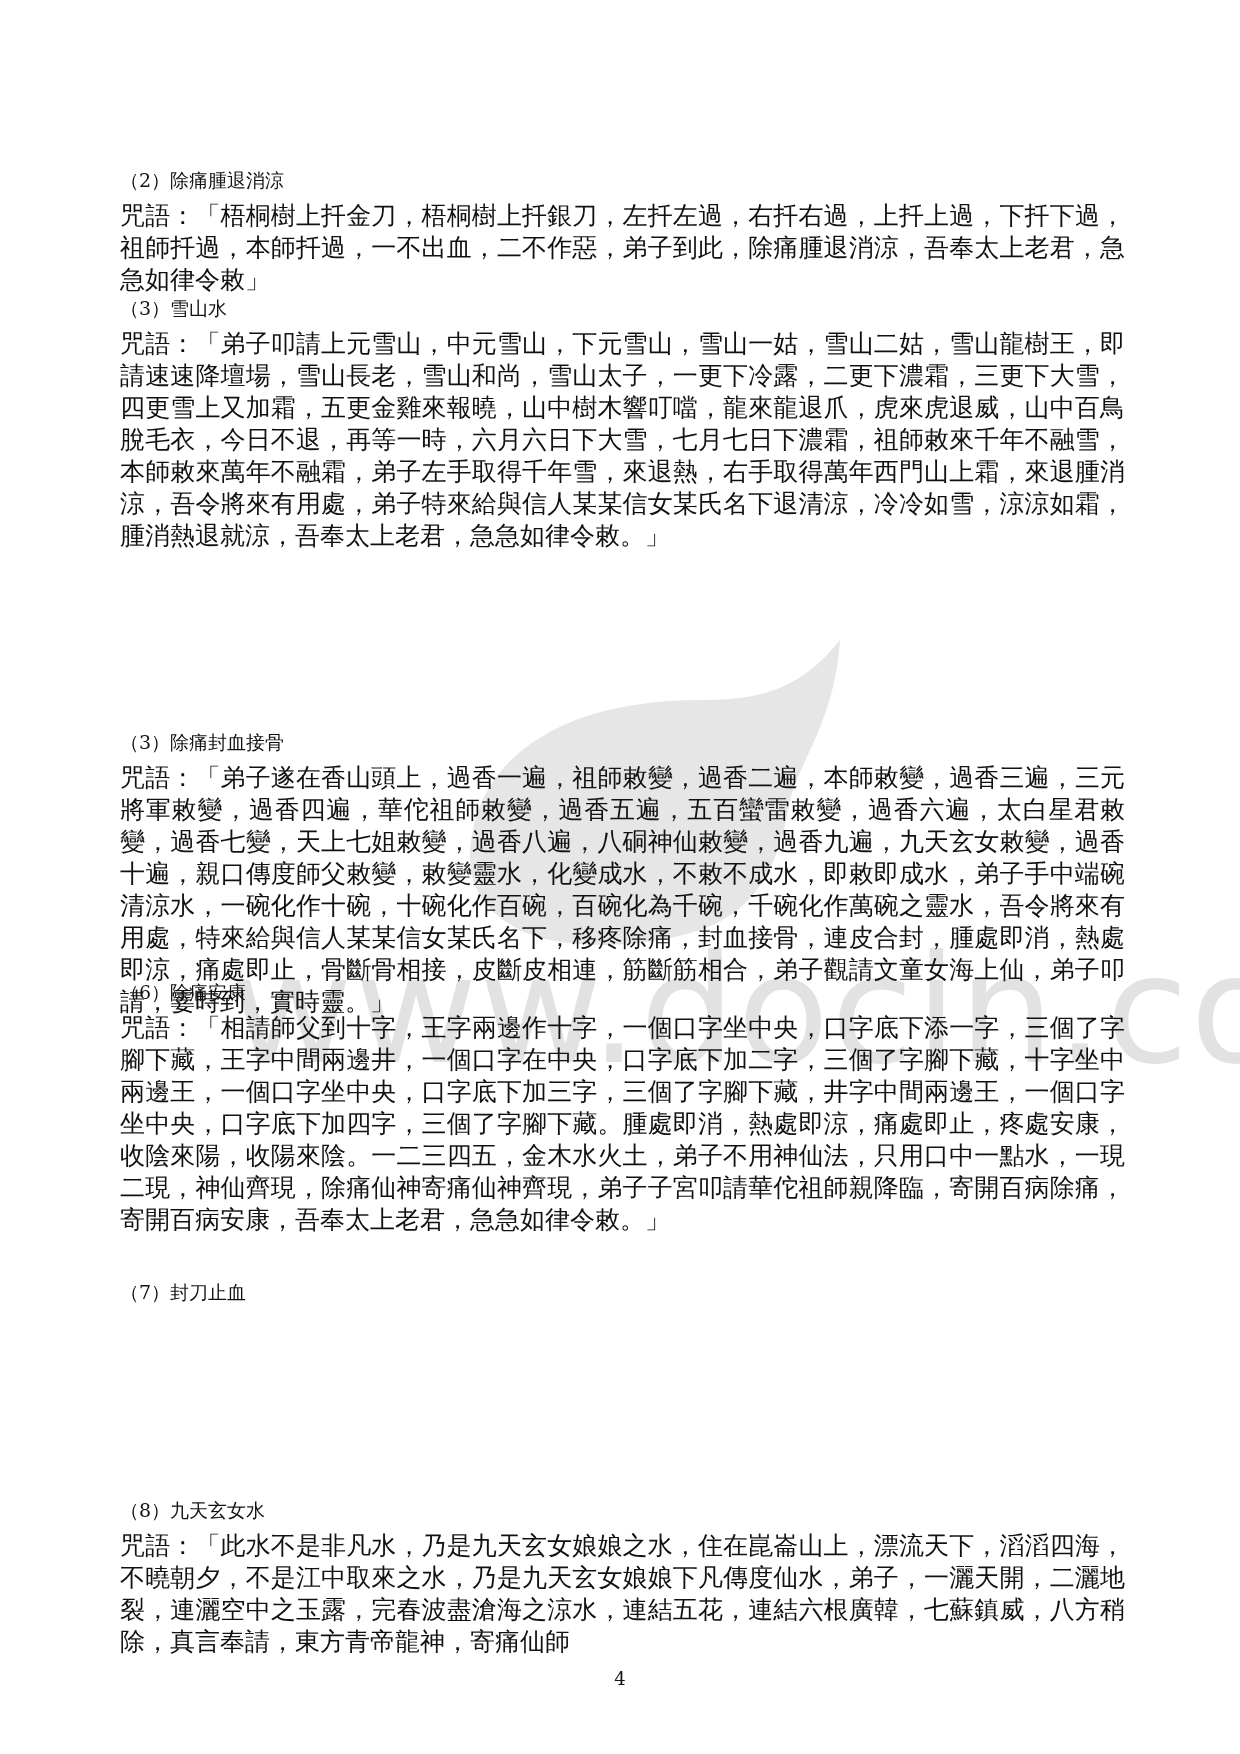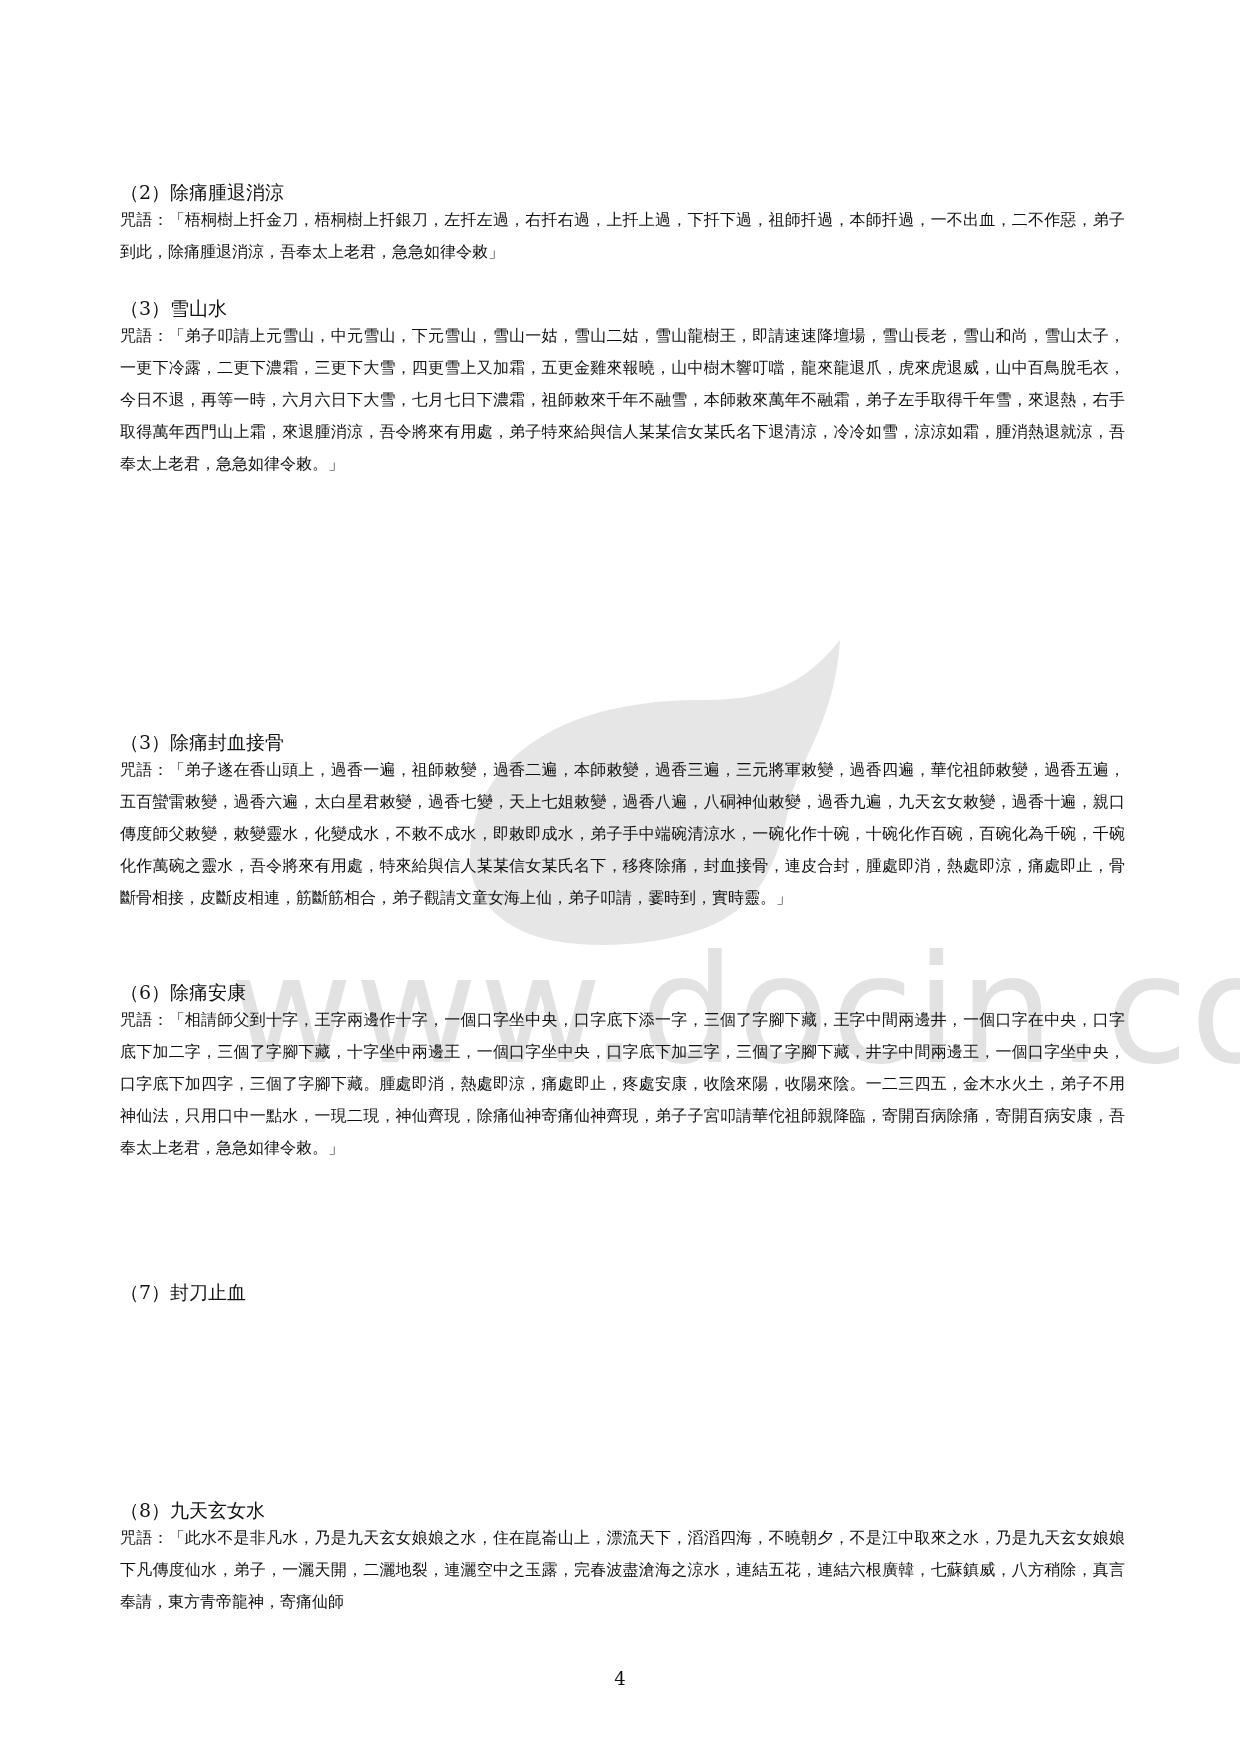--- a/index.html
+++ b/index.html
@@ -5,38 +5,38 @@
   html, body { margin:0; padding:0; background:#ffffff; }
   body { width:1240px; height:1754px; position:relative; overflow:hidden;
          font-family:"DejaVu Serif","Liberation Serif",serif; color:#111; }
   .page { position:absolute; left:0; top:0; width:1240px; height:1754px; }
   .watermark { position:absolute; left:0; top:0; width:1240px; height:1754px; pointer-events:none; z-index:0; }
   .wm-text { position:absolute; left:230px; top:935px; font-family:"DejaVu Sans","Liberation Sans",sans-serif;
              font-size:150px; color:#e2e2e2; letter-spacing:2px; line-height:1; }
   .content { position:absolute; left:120px; top:168px; width:1005px; z-index:1; }
   .section { position:absolute; left:0; width:1005px; }
   .sec-title { font-size:19px; line-height:24px; height:24px; white-space:nowrap; }
-  .spell { font-size:16px; line-height:32px; text-align:justify; text-align-last:left; word-break:break-all; }
+  .spell { font-size:25px; line-height:32px; margin-top:8px; text-align:justify; text-align-last:left; word-break:break-all; }
   .page-number { position:absolute; left:0; width:1240px; top:1668px; text-align:center; font-size:18px; z-index:1; }
 </style>
 </head>
 <body>
 
 <div class="page">
 
   <div class="watermark">
     <svg width="1240" height="1754" style="position:absolute;left:0;top:0">
       <path d="M470 860 C 470 760, 560 700, 700 700 C 760 700, 800 690, 840 640 C 835 720, 800 760, 790 800 C 780 860, 760 910, 700 930 C 640 950, 560 950, 520 930 C 490 915, 470 890, 470 860 Z" fill="#e6e6e6"></path>
     </svg>
     <div class="wm-text">www.docin.com</div>
   </div>
 
   <div class="content">
 
-    <div class="section" style="top:12px">
+    <div class="section" style="top:0px">
       <div class="sec-title">（2）除痛腫退消涼</div>
       <div class="spell"><span>咒語：</span><span>「梧桐樹上扦金刀，梧桐樹上扦銀刀，左扦左過，右扦右過，上扦上過，下扦下過，祖師扦過，本師扦過，一不出血，二不作惡，弟子到此，除痛腫退消涼，吾奉太上老君，急急如律令敕」</span></div>
     </div>
 
     <div class="section" style="top:128px">
       <div class="sec-title">（3）雪山水</div>
       <div class="spell"><span>咒語：</span><span>「弟子叩請上元雪山，中元雪山，下元雪山，雪山一姑，雪山二姑，雪山龍樹王，即請速速降壇場，雪山長老，雪山和尚，雪山太子，一更下冷露，二更下濃霜，三更下大雪，四更雪上又加霜，五更金雞來報曉，山中樹木響叮噹，龍來龍退爪，虎來虎退威，山中百鳥脫毛衣，今日不退，再等一時，六月六日下大雪，七月七日下濃霜，祖師敕來千年不融雪，本師敕來萬年不融霜，弟子左手取得千年雪，來退熱，右手取得萬年西門山上霜，來退腫消涼，吾令將來有用處，弟子特來給與信人某某信女某氏名下退清涼，冷冷如雪，涼涼如霜，腫消熱退就涼，吾奉太上老君，急急如律令敕。」</span></div>
     </div>
 
     <div class="section" style="top:378px">

